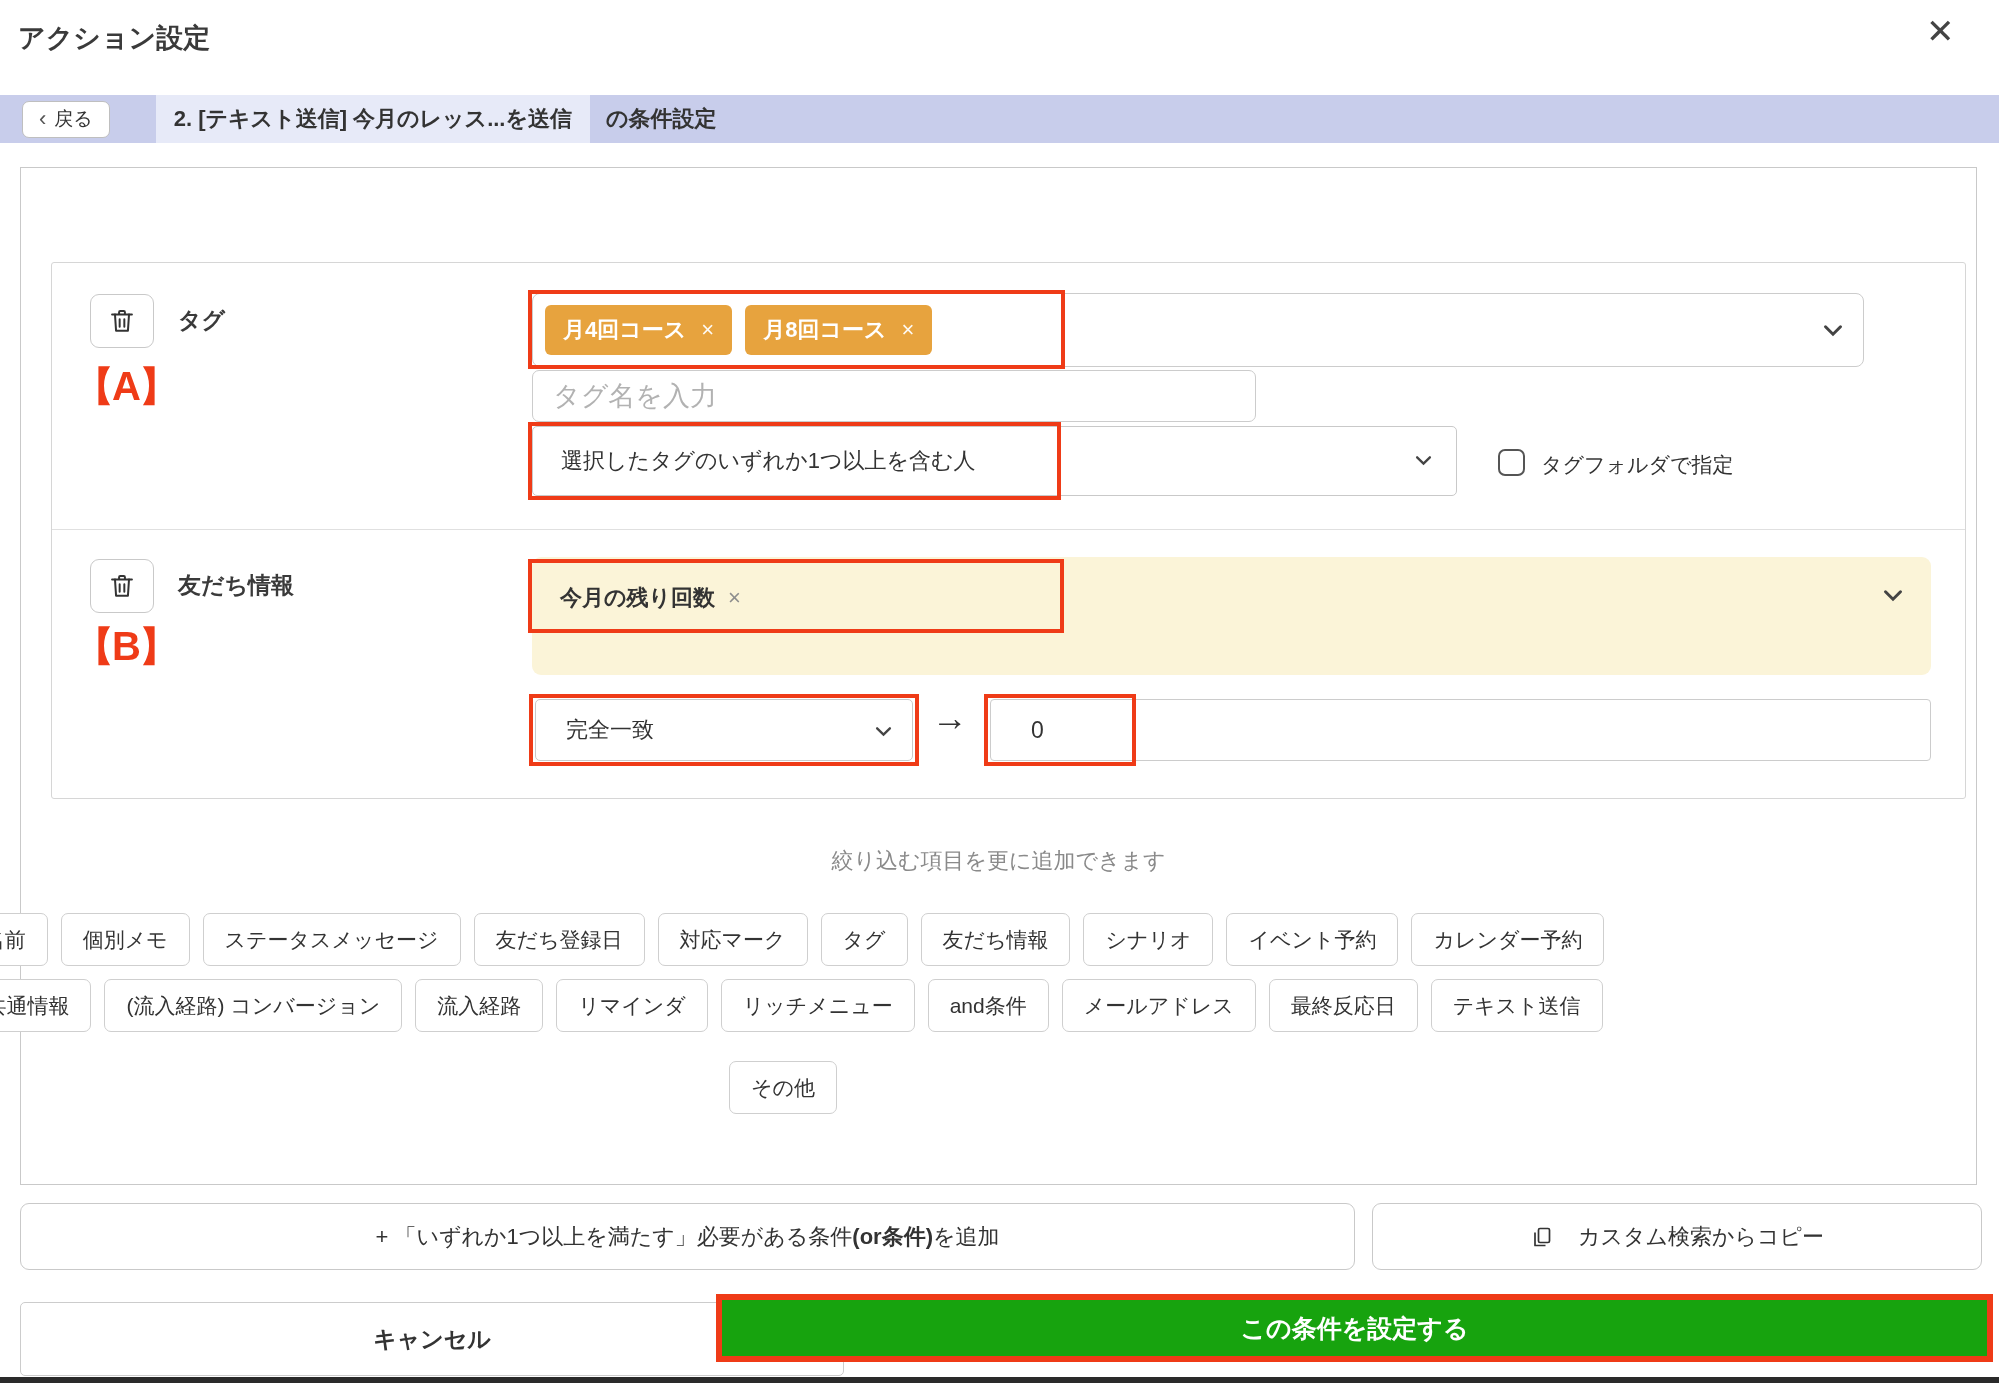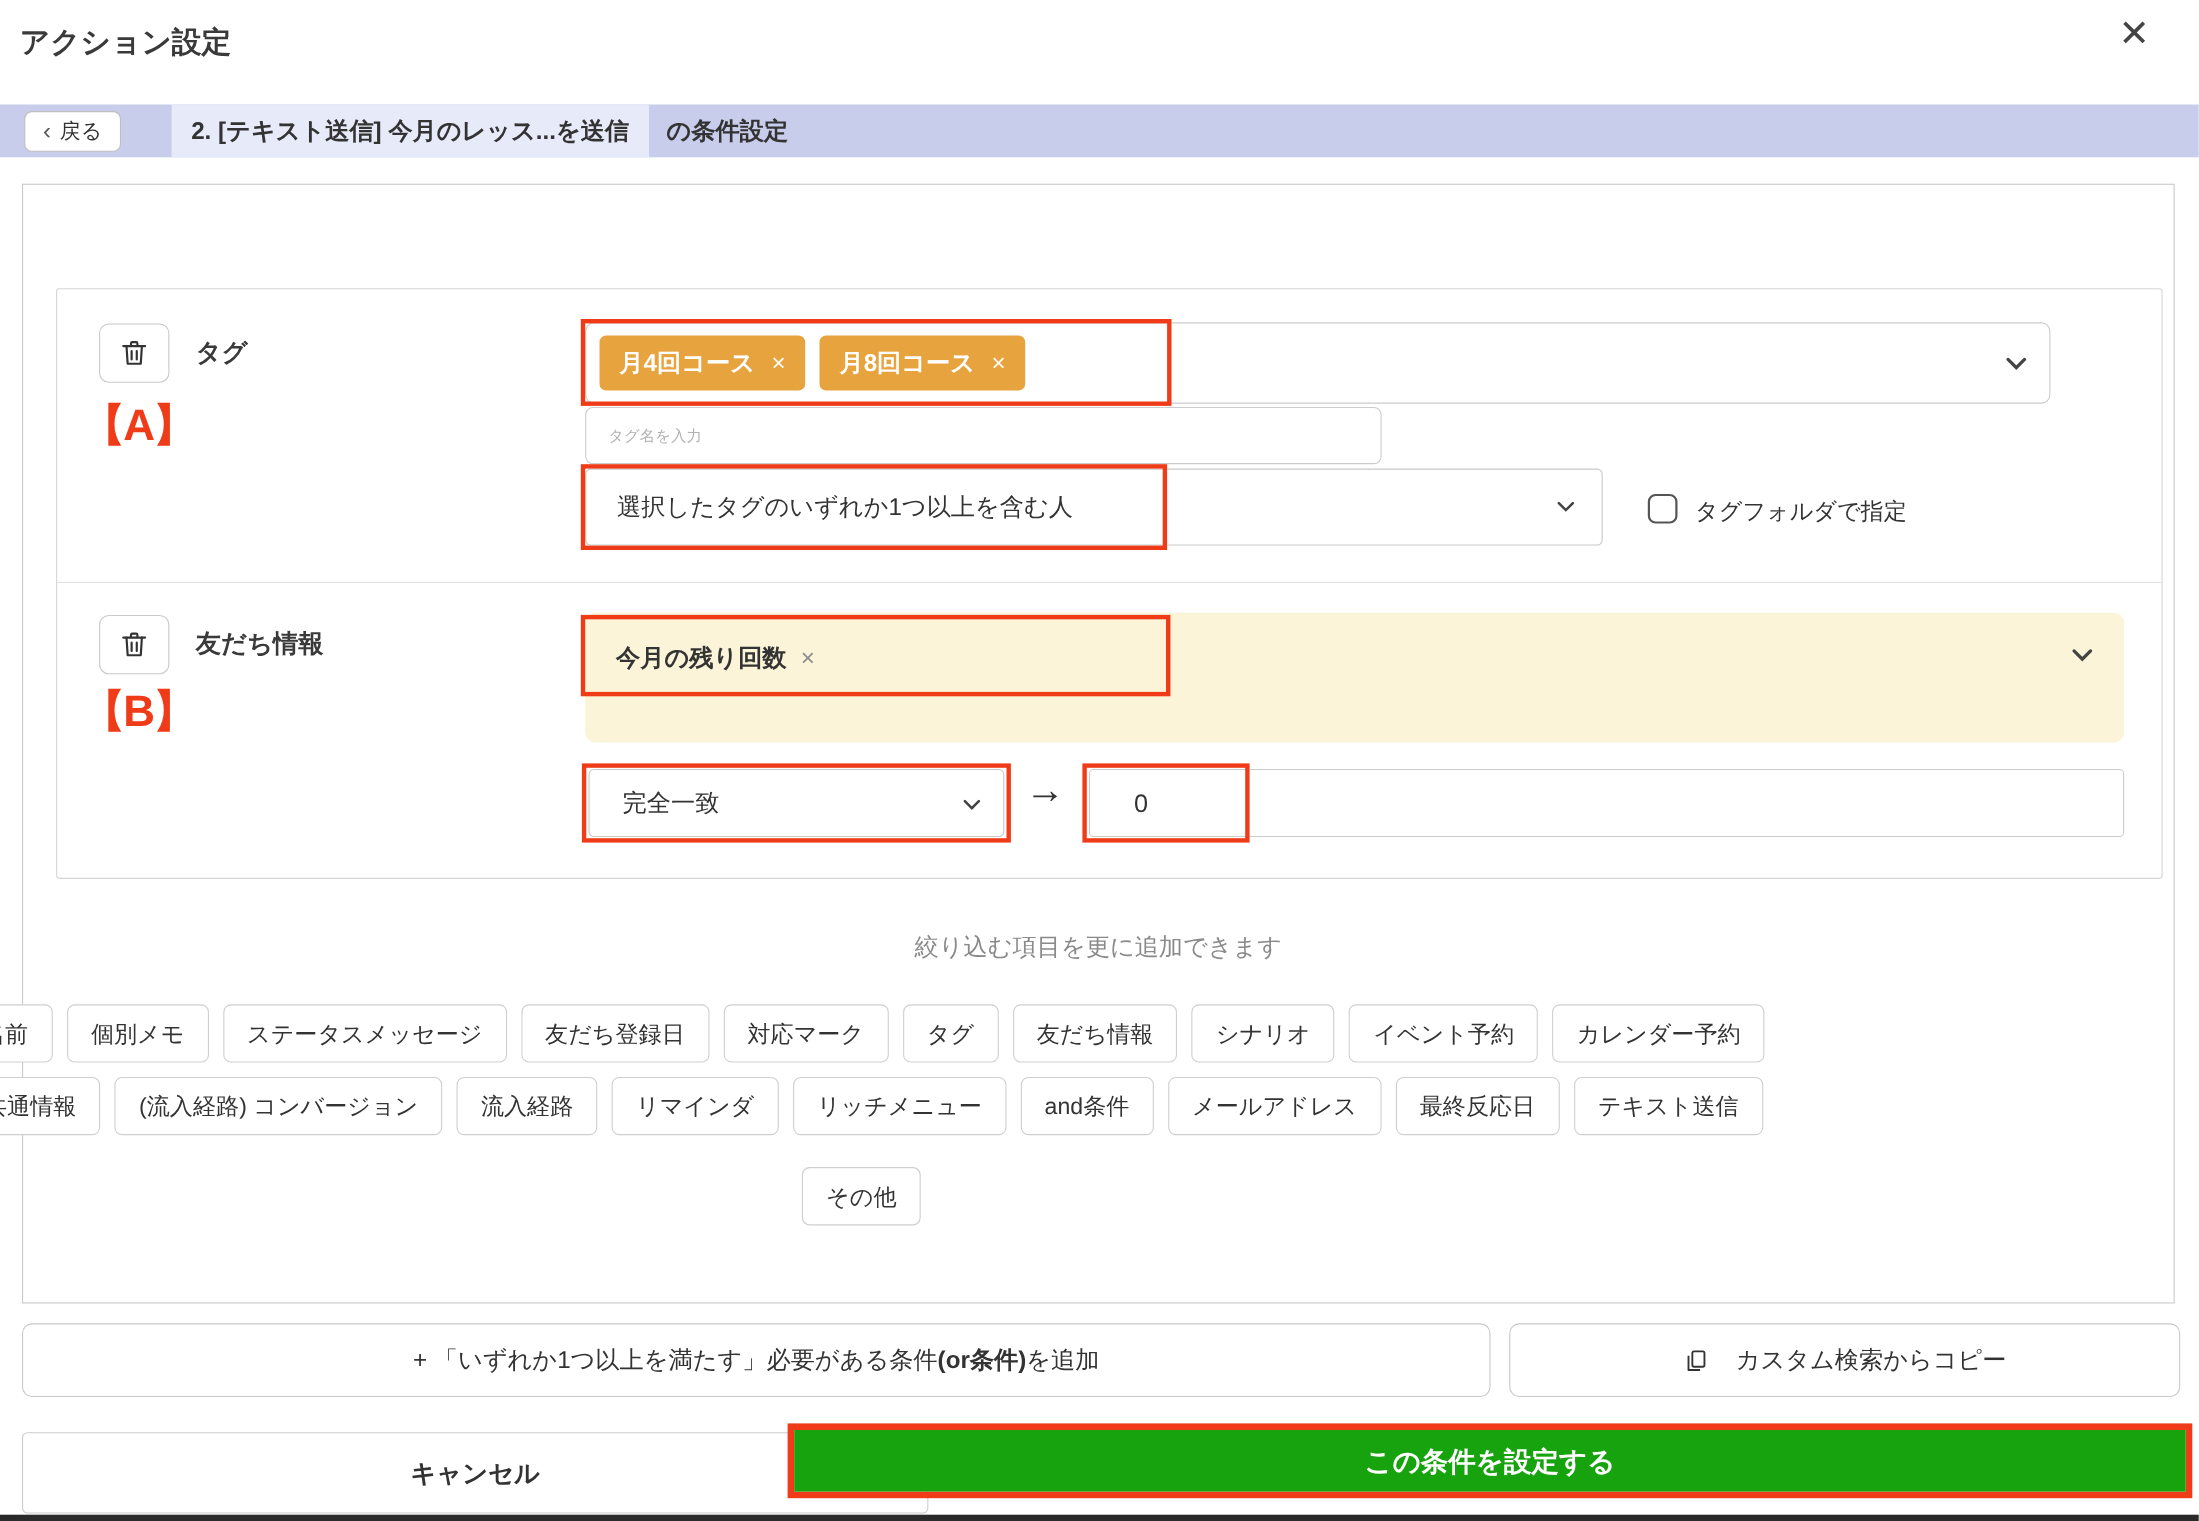--- a/index.html
+++ b/index.html
@@ -33,21 +33,21 @@
 
   #trash-a { left:38px; top:31px; }
   #label-a { left:126px; top:42px; }
   #marker-a { left:22px; top:96px; }
   #tagselect-a { left:480px; top:30px; width:1332px; height:74px; border:1px solid #ccc; border-radius:8px; background:#fff; }
   #tagselect-a .chips { display:flex; gap:13px; padding:11px 12px; }
   .chip { background:#e7a33e; border-radius:6px; height:50px; display:flex; align-items:center; gap:15px; padding:0 18px; color:#fff; font-size:22px; font-weight:700; cursor:pointer; }
   .chip .chip-x { font-weight:400; font-size:22px; opacity:.95; }
   .chev-abs { position:absolute; }
   #redbox1 { left:476px; top:27px; width:537px; height:79px; }
-  #tag-input { left:480px; top:107px; width:724px; height:52px; border:1px solid #ccc; border-radius:7px; padding-left:20px; font-size:14px; color:#333; font-family:inherit; position:absolute; }
+  #tag-input { left:480px; top:107px; width:724px; height:52px; border:1px solid #ccc; border-radius:7px; padding-left:20px; font-size:27px; color:#333; font-family:inherit; position:absolute; }
   #tag-input::placeholder { color:#b2b2b2; }
   #match-a { left:480px; top:163px; width:925px; height:70px; border:1px solid #c9c9c9; border-radius:5px; background:#fff; display:flex; align-items:center; padding-left:28px; font-size:22px; cursor:pointer; }
   #redbox2 { left:476px; top:159px; width:533px; height:78px; }
   #tagfolder-cb { left:1446px; top:186px; width:27px; height:27px; border:2px solid #555; border-radius:7px; background:#fff; cursor:pointer; }
   #tagfolder-label { left:1489px; top:188px; font-size:21px; }
 
   #row-divider { left:0; top:266px; width:100%; border-top:1px solid #e0e0e0; }
 
   #trash-b { left:38px; top:296px; }
   #label-b { left:126px; top:307px; }

